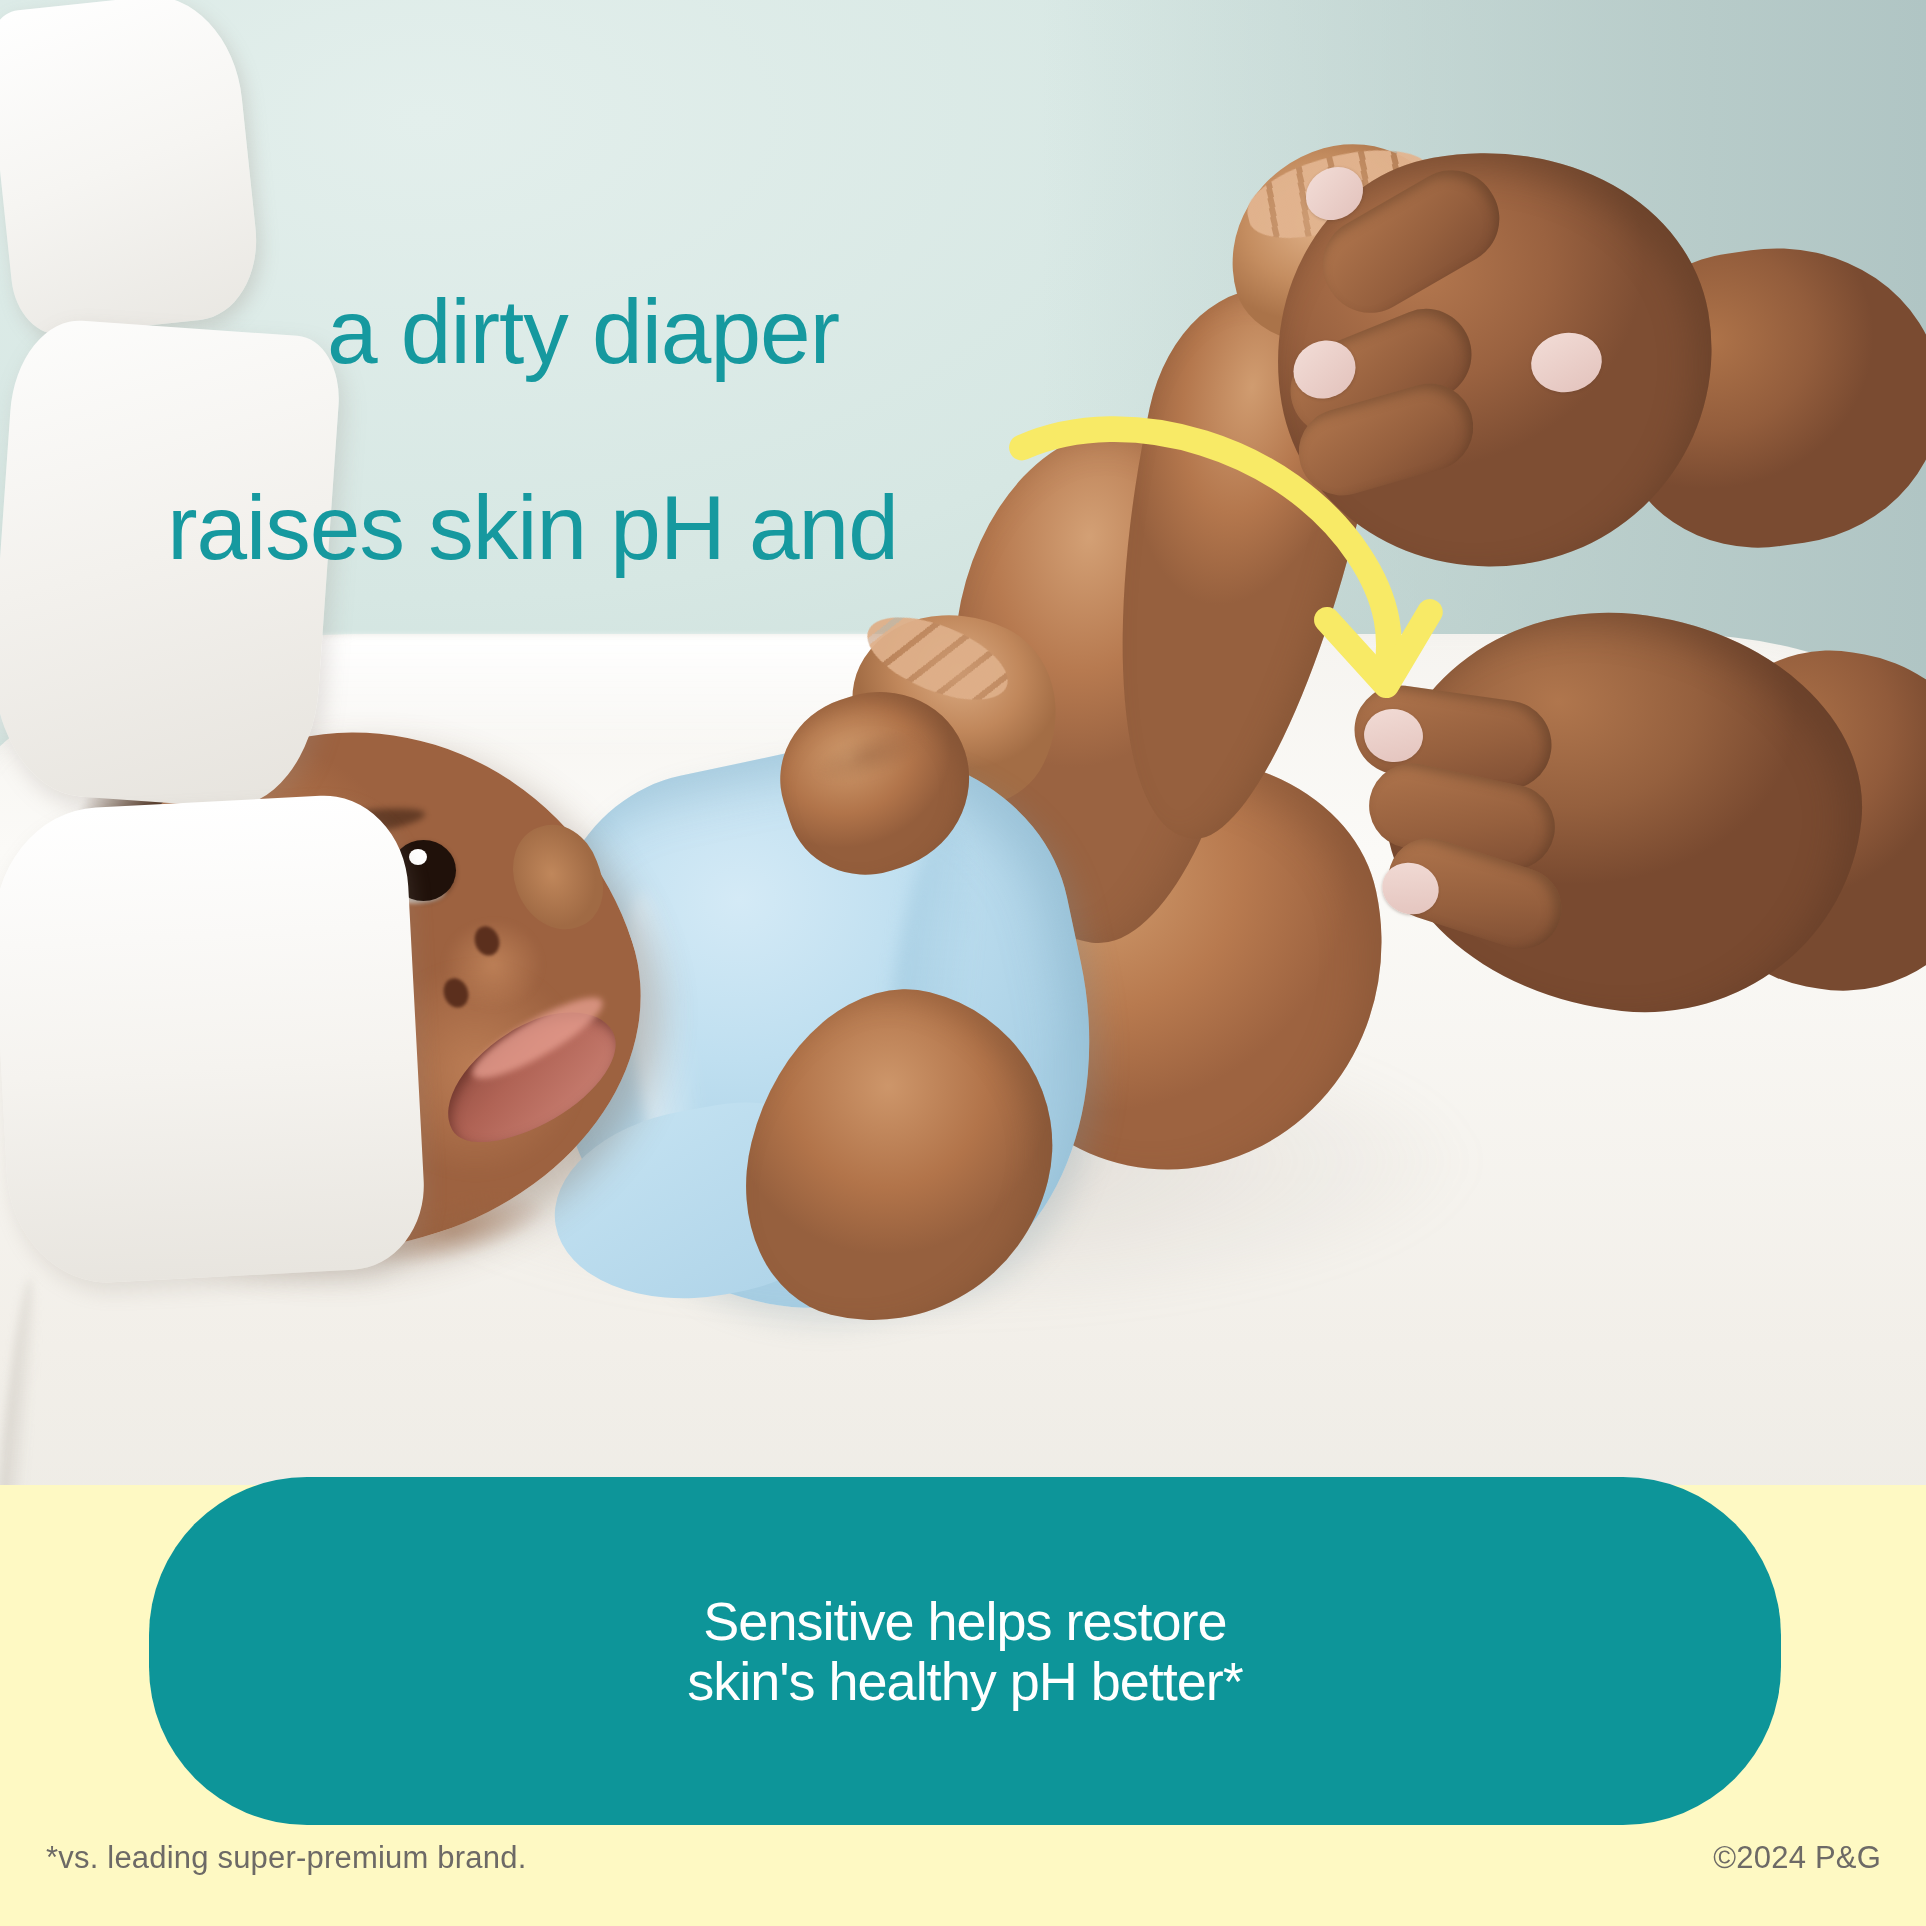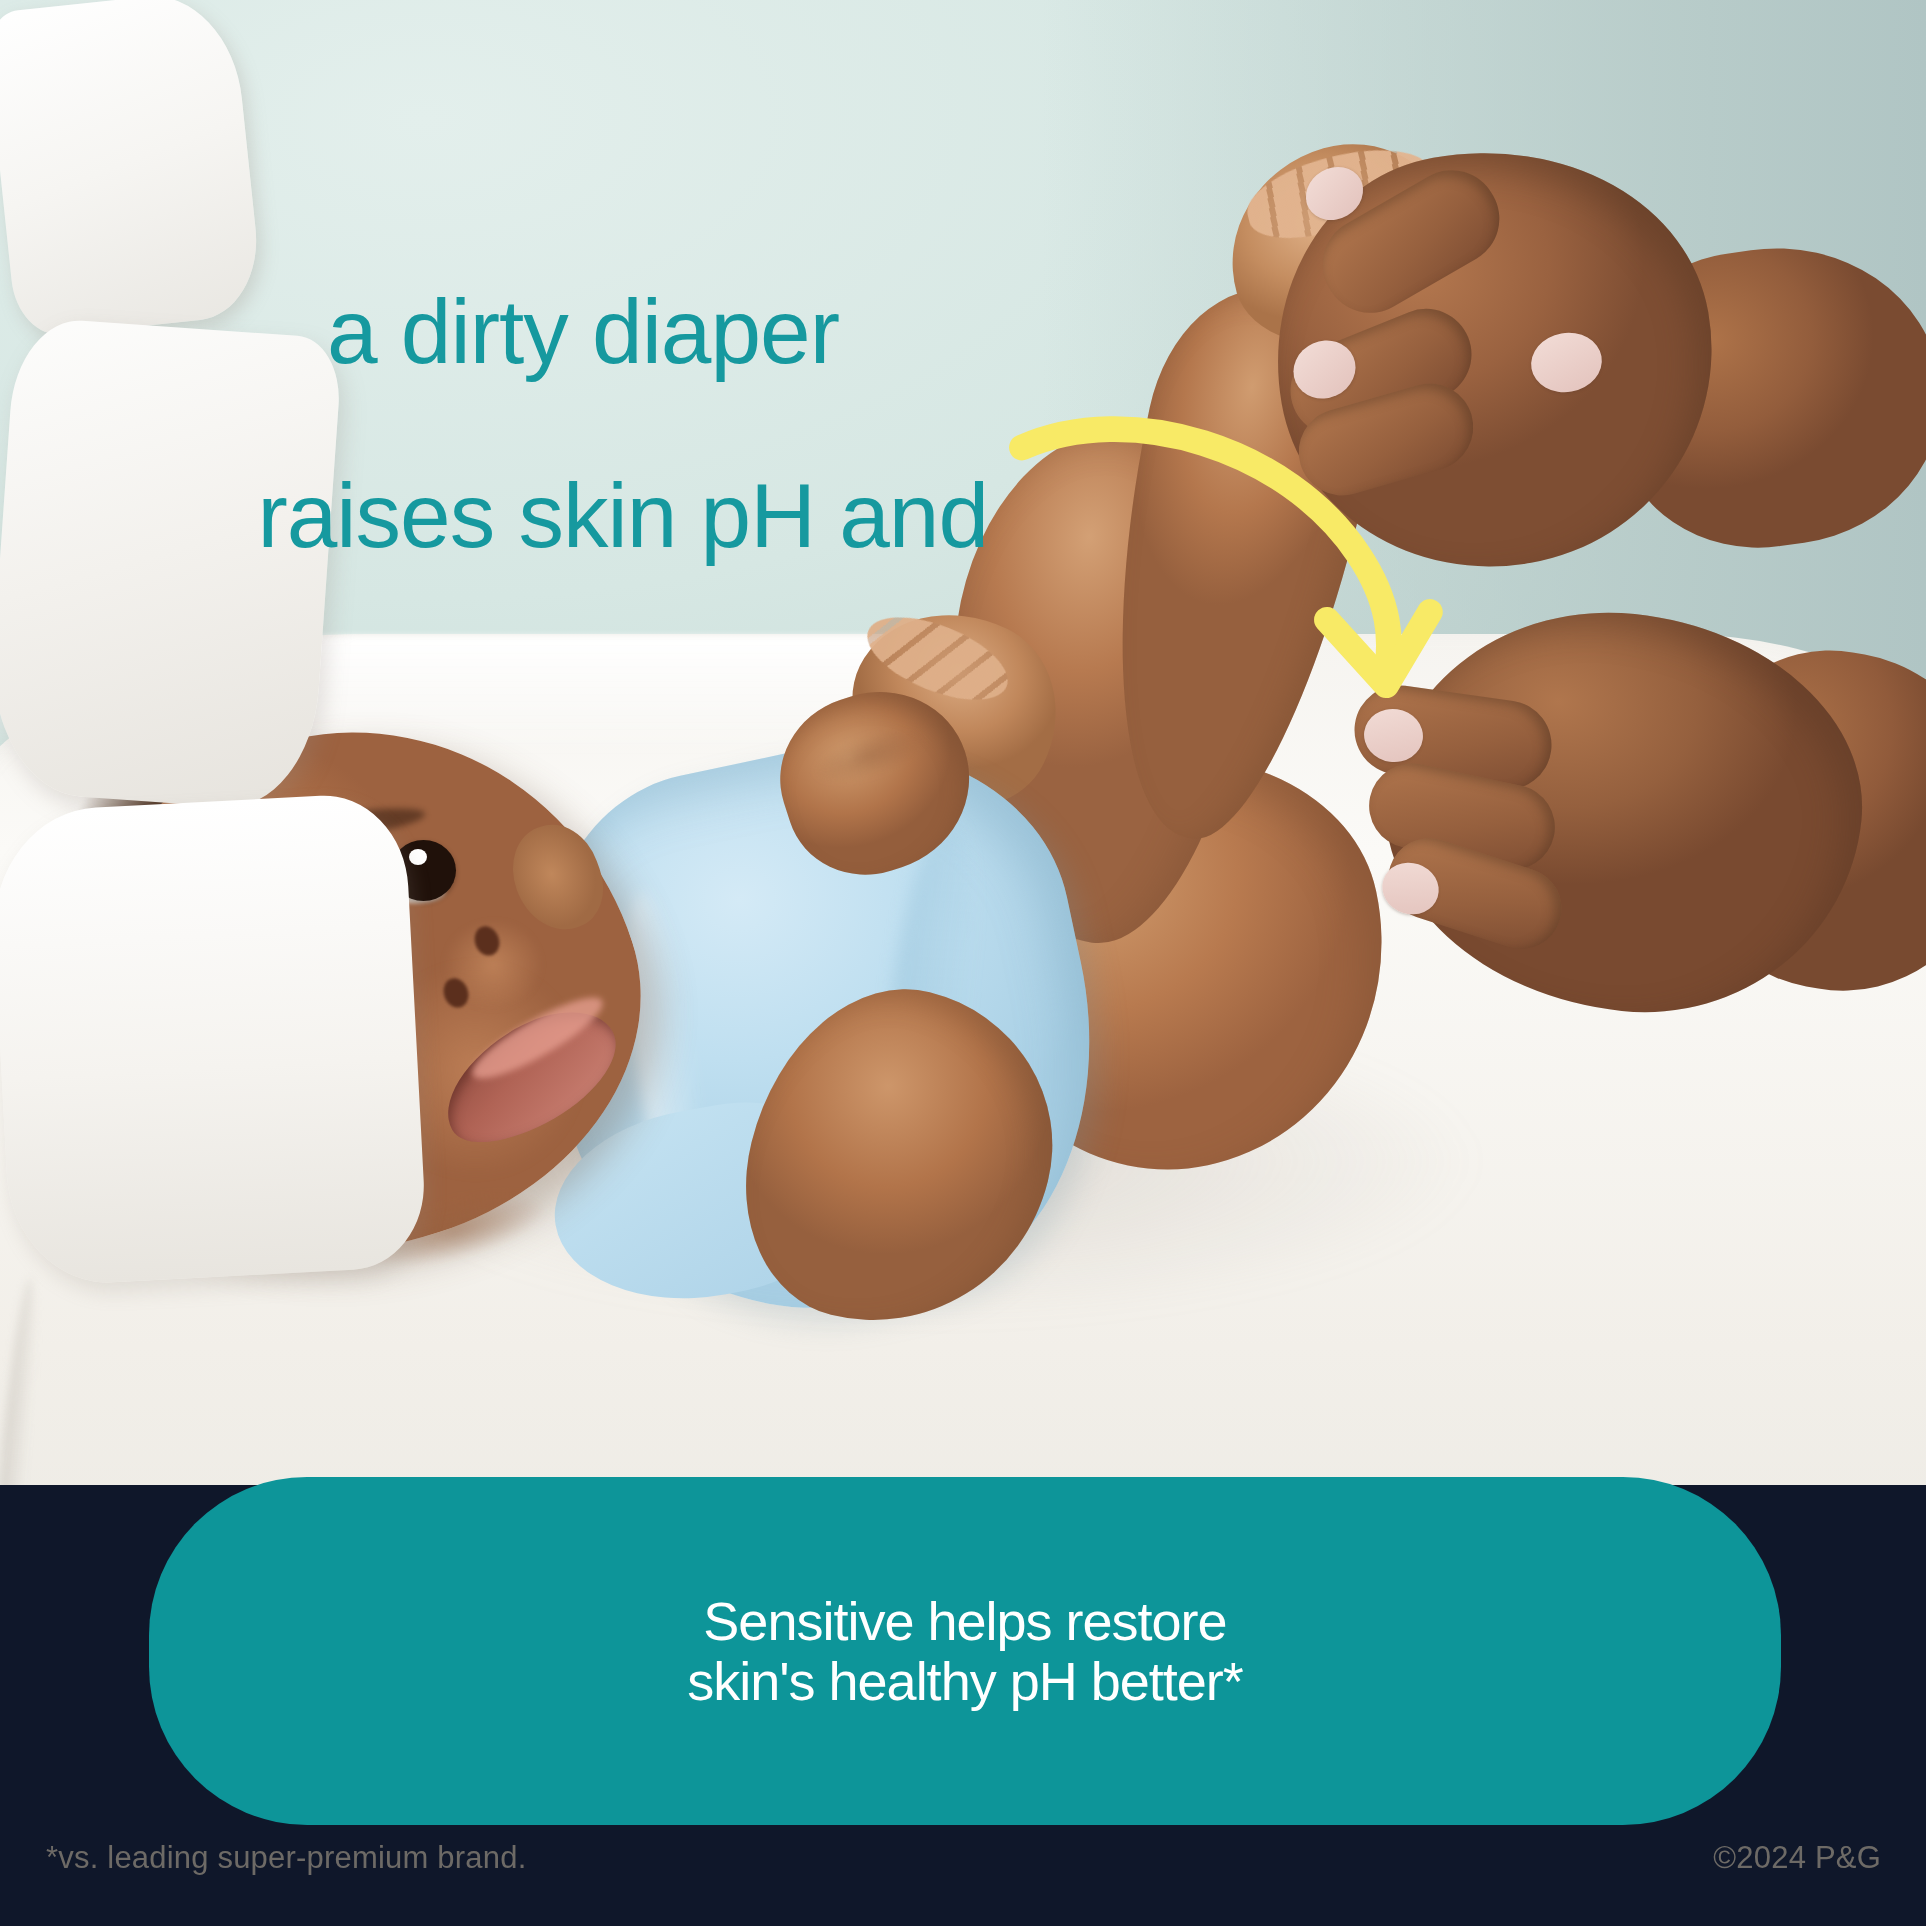--- a/index.html
+++ b/index.html
@@ -4,21 +4,21 @@
 <style>
   * { margin:0; padding:0; box-sizing:border-box; }
   html,body { width:1927px; height:1927px; overflow:hidden; }
   body {
     font-family:"Liberation Sans", sans-serif;
     background:#f3f1ec;
   }
   #ad {
     position:relative;
     width:1927px; height:1927px;
-    background:#0f172a;
+    background:#fef9c3;
     overflow:hidden;
     padding-left:36px;
   }
 
   
   .photo {
     position:absolute; left:0; top:0; width:1927px; height:1485px;
     overflow:hidden;
   }
   .sky {
@@ -288,21 +288,21 @@
     border-radius:50%; transform:rotate(5deg); filter:blur(4px);
   }
 
   
   .headline {
     position:absolute; left:77px; top:194px; width:990px;
     font-size:91px; line-height:1.01; font-weight:400; letter-spacing:-1px;
     color:#16999f; white-space:pre-line;
   }
   .hl-1 { text-align:right; padding-right:228px; }
-  .hl-2 { text-align:right; padding-right:79px; }
+  .hl-2 { text-align:center; padding-right:79px;margin-top:12px; }
   .hl-3 { text-align:left; }
 
   
   .arrow { position:absolute; left:0; top:0; width:1927px; height:1927px;
            pointer-events:none; }
 
   
   .banner {
     position:absolute; left:149px; top:1477px; width:1632px; height:348px;
     background:#0d9599;

